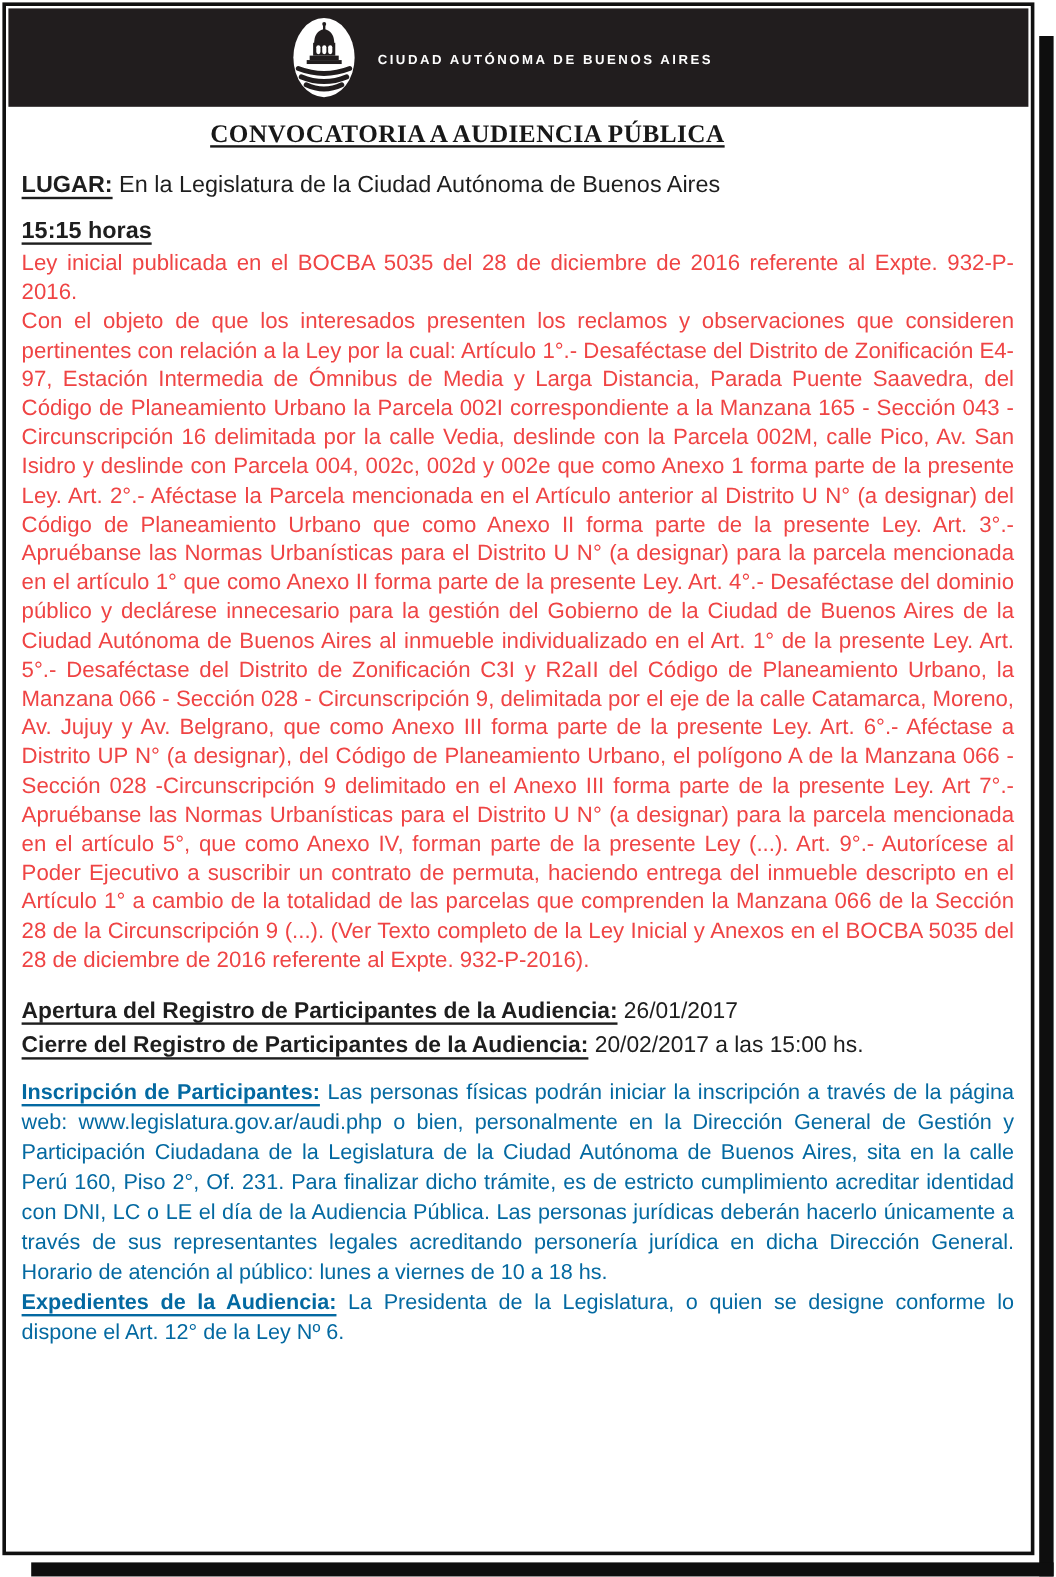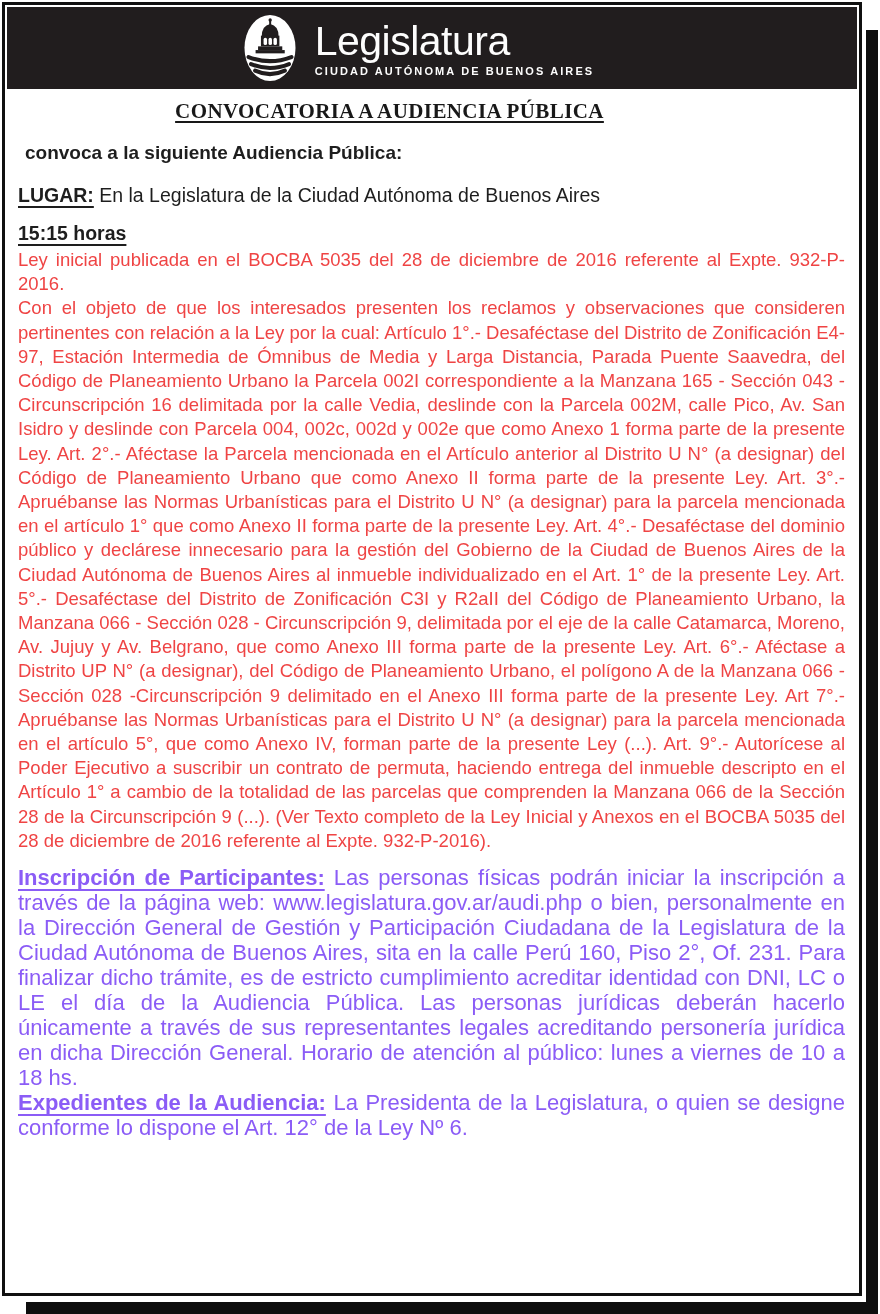--- a/index.html
+++ b/index.html
@@ -59,21 +59,21 @@
     text-underline-offset:3.5px;
   }
   .law{margin-top:8px;}
   .time{font-weight:700;font-size:19.5px;line-height:30px;
     text-decoration:underline;text-decoration-thickness:2px;text-underline-offset:3.5px;}
   .body-just{
     font-size:18.5px;line-height:24.2px;text-align:justify;
     color:#ef4444;
   }
   .registro{margin-top:16px;font-size:19px;line-height:29px;}
-  .para{margin-top:12px;font-size:22px;line-height:25px;text-align:justify;color:#8b5cf6;}
+  .para{margin-top:12px;font-size:18px;line-height:25px;text-align:justify;color:#0369a1;}
   .para-tight{margin-top:0;}
 </style>
 </head>
 <body>
 
 <div class="page">
   <div class="shadow-right"></div>
   <div class="shadow-bottom"></div>
 
   <div class="doc">
@@ -95,46 +95,48 @@
             <rect x="32.2" y="29.5" width="4.2" height="9" rx="2.1"></rect>
             <rect x="38.2" y="29.5" width="4.2" height="9" rx="2.1"></rect>
           </g>
           <g stroke="#211d1e" stroke-width="5" fill="none" stroke-linecap="round">
             <path d="M8 53 Q34 63 60 53"></path>
             <path d="M11 61.5 Q34 71 57 61.5"></path>
             <path d="M16 69.5 Q34 78 52 69.5"></path>
           </g>
         </svg>
         <div class="brand-text">
-          <span class="brand-name">Legislatura</span>
           <span class="brand-sub">CIUDAD AUTÓNOMA DE BUENOS AIRES</span>
         </div>
       </div>
     </div>
 
     <div class="content">
 
       <div class="title">
         <span>CONVOCATORIA A AUDIENCIA PÚBLICA</span>
       </div>
 
       <div class="intro">
-        <div>convoca a la siguiente Audiencia Pública:</div>
       </div>
 
       <div class="when">
         <div><span class="lbl">LUGAR:</span><span> En la Legislatura de la Ciudad Autónoma de Buenos Aires</span></div>
       </div>
 
       <div class="law">
         <div class="time">15:15 horas</div>
         <div class="body-just">Ley inicial publicada en el BOCBA 5035 del 28 de diciembre de 2016 referente al Expte. 932-P-2016.</div>
         <div class="body-just">Con el objeto de que los interesados presenten los reclamos y observaciones que consideren pertinentes con relación a la Ley por la cual: Artículo 1°.- Desaféctase del Distrito de Zonificación E4-97, Estación Intermedia de Ómnibus de Media y Larga Distancia, Parada Puente Saavedra, del Código de Planeamiento Urbano la Parcela 002I correspondiente a la Manzana 165 - Sección 043 - Circunscripción 16 delimitada por la calle Vedia, deslinde con la Parcela 002M, calle Pico, Av. San Isidro y deslinde con Parcela 004, 002c, 002d y 002e que como Anexo 1 forma parte de la presente Ley. Art. 2°.- Aféctase la Parcela mencionada en el Artículo anterior al Distrito U N° (a designar) del Código de Planeamiento Urbano que como Anexo II forma parte de la presente Ley. Art. 3°.- Apruébanse las Normas Urbanísticas para el Distrito U N° (a designar) para la parcela mencionada en el artículo 1° que como Anexo II forma parte de la presente Ley. Art. 4°.- Desaféctase del dominio público y declárese innecesario para la gestión del Gobierno de la Ciudad de Buenos Aires de la Ciudad Autónoma de Buenos Aires al inmueble individualizado en el Art. 1° de la presente Ley. Art. 5°.- Desaféctase del Distrito de Zonificación C3I y R2aII del Código de Planeamiento Urbano, la Manzana 066 - Sección 028 - Circunscripción 9, delimitada por el eje de la calle Catamarca, Moreno, Av. Jujuy y Av. Belgrano, que como Anexo III forma parte de la presente Ley. Art. 6°.- Aféctase a Distrito UP N° (a designar), del Código de Planeamiento Urbano, el polígono A de la Manzana 066 - Sección 028 -Circunscripción 9 delimitado en el Anexo III forma parte de la presente Ley. Art 7°.- Apruébanse las Normas Urbanísticas para el Distrito U N° (a designar) para la parcela mencionada en el artículo 5°, que como Anexo IV, forman parte de la presente Ley (...). Art. 9°.- Autorícese al Poder Ejecutivo a suscribir un contrato de permuta, haciendo entrega del inmueble descripto en el Artículo 1° a cambio de la totalidad de las parcelas que comprenden la Manzana 066 de la Sección 28 de la Circunscripción 9 (...). (Ver Texto completo de la Ley Inicial y Anexos en el BOCBA 5035 del 28 de diciembre de 2016 referente al Expte. 932-P-2016).</div>
       </div>
 
+      <div class="registro">
+        <div><span class="lbl">Apertura del Registro de Participantes de la Audiencia:</span><span> 26/01/2017</span></div>
+        <div><span class="lbl">Cierre del Registro de Participantes de la Audiencia:</span><span> 20/02/2017 a las 15:00 hs.</span></div>
+      </div>
 
       <div class="para">
         <span class="lbl">Inscripción de Participantes:</span><span> Las personas físicas podrán iniciar la inscripción a través de la página web: www.legislatura.gov.ar/audi.php o bien, personalmente en la Dirección General de Gestión y Participación Ciudadana de la Legislatura de la Ciudad Autónoma de Buenos Aires, sita en la calle Perú 160, Piso 2°, Of. 231. Para finalizar dicho trámite, es de estricto cumplimiento acreditar identidad con DNI, LC o LE el día de la Audiencia Pública. Las personas jurídicas deberán hacerlo únicamente a través de sus representantes legales acreditando personería jurídica en dicha Dirección General. Horario de atención al público: lunes a viernes de 10 a 18 hs.</span>
       </div>
 
 
       <div class="para para-tight">
         <span class="lbl">Expedientes de la Audiencia:</span><span> La Presidenta de la Legislatura, o quien se designe conforme lo dispone el Art. 12° de la Ley Nº 6.</span>
       </div>
 

